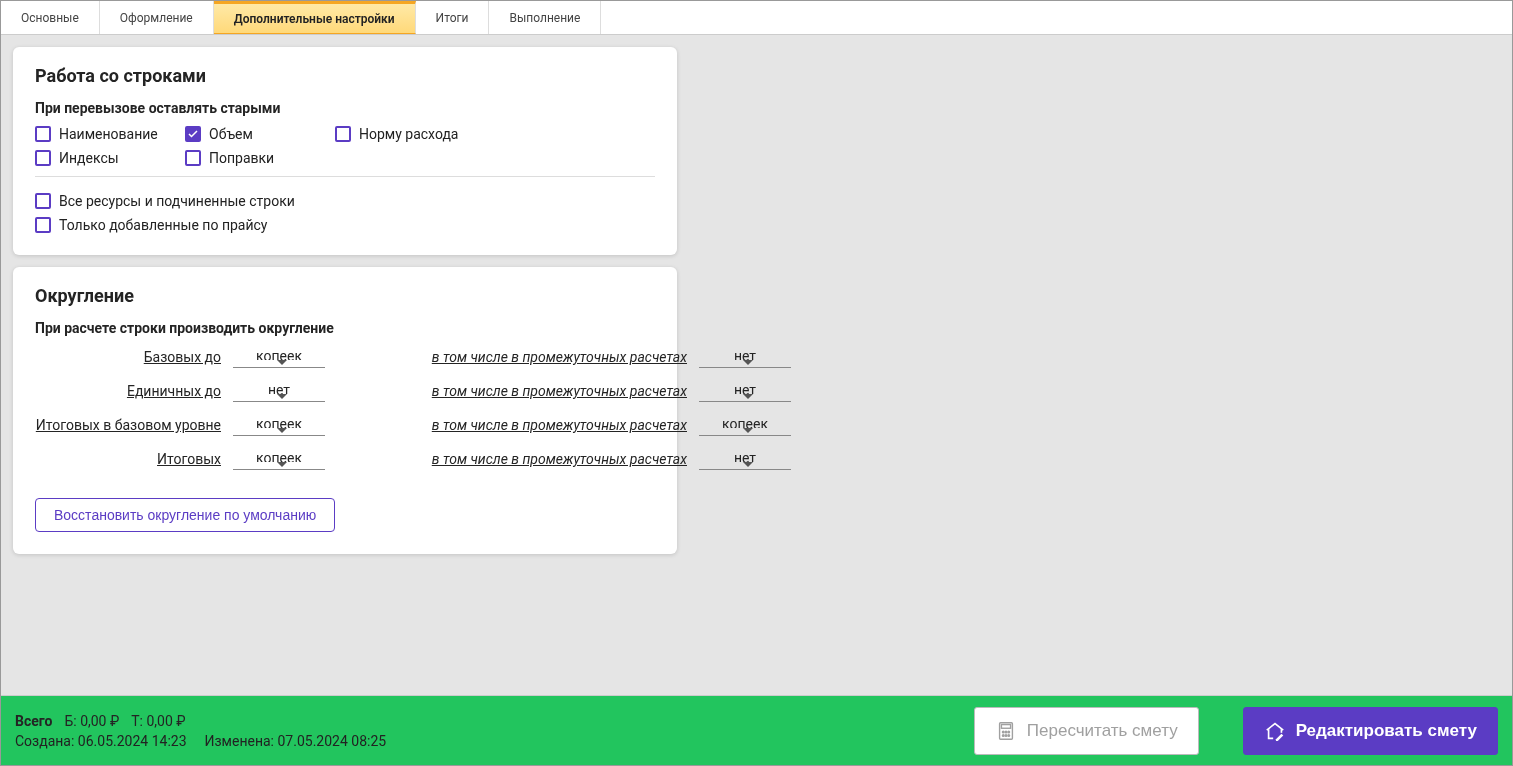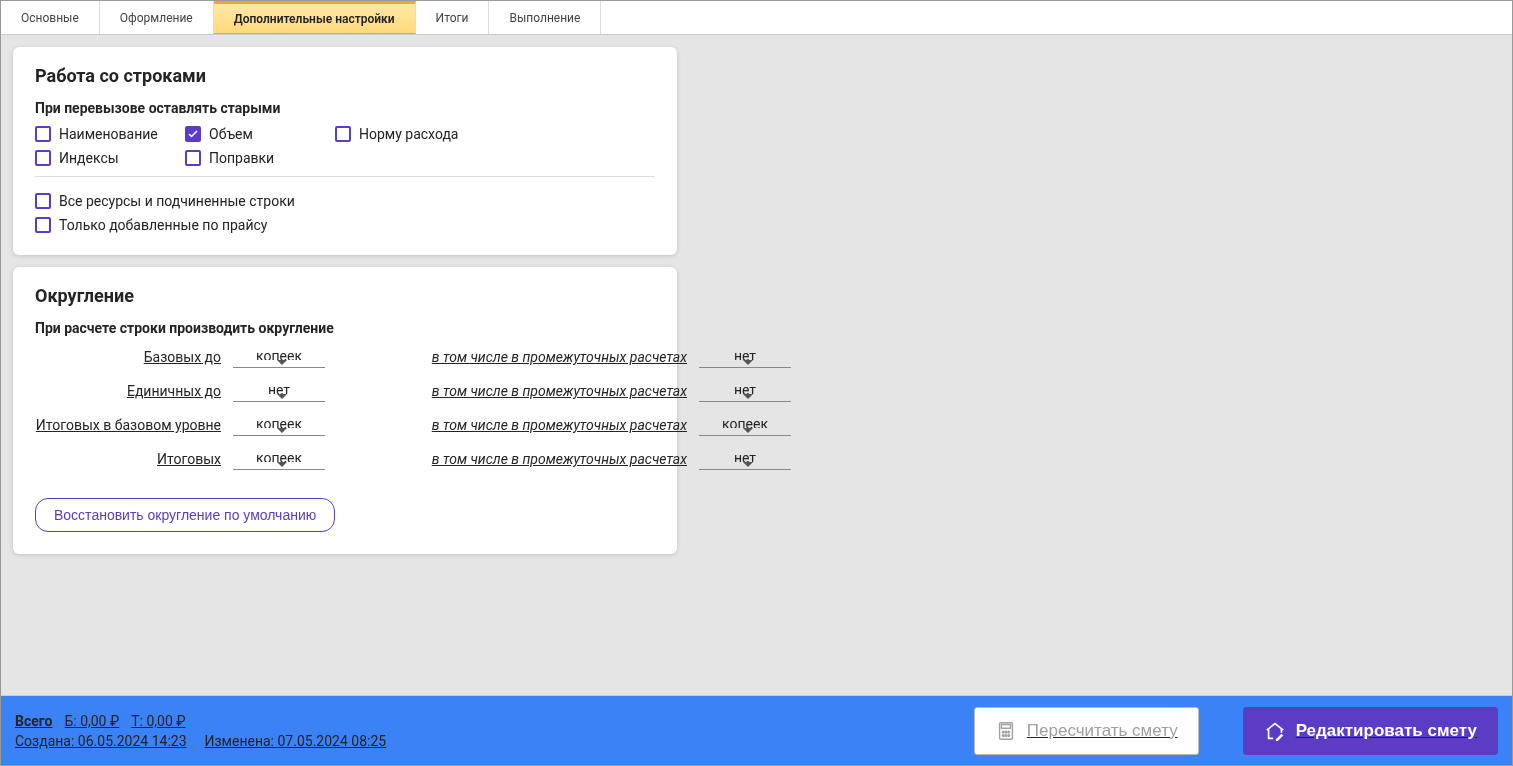--- a/index.html
+++ b/index.html
@@ -173,35 +173,34 @@
     flex-shrink: 0;
     margin-left: 6px;
   }
 
   .btn-outline {
     margin-top: 28px;
     border: 1px solid var(--accent);
     color: var(--accent);
     background: #fff;
     padding: 8px 18px;
-    border-radius: 13px;
+    border-radius: 4px;
     cursor: pointer;
     font-size: 14px;
   }
 
   
   .footer {
     height: 70px;
-    background: #3b82f6;
+    background: #22c55e;
     border-top: 1px solid #ccc;
     display: flex;
     align-items: center;
     padding: 0 14px;
     gap: 16px;
-    text-decoration: underline;
   }
   .f-left {
     display: flex;
     flex-direction: column;
     gap: 4px;
     font-size: 14px;
   }
   .f-line1 { display: flex; gap: 12px; }
   .f-line1 .total-label { font-weight: 700; }
   .f-line2 { display: flex; gap: 18px; color:#222; }

